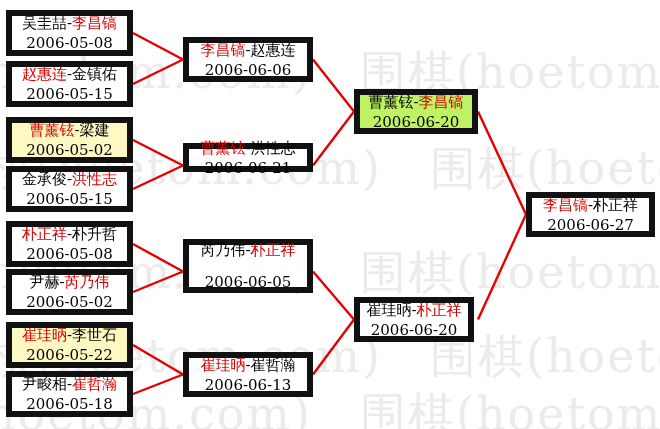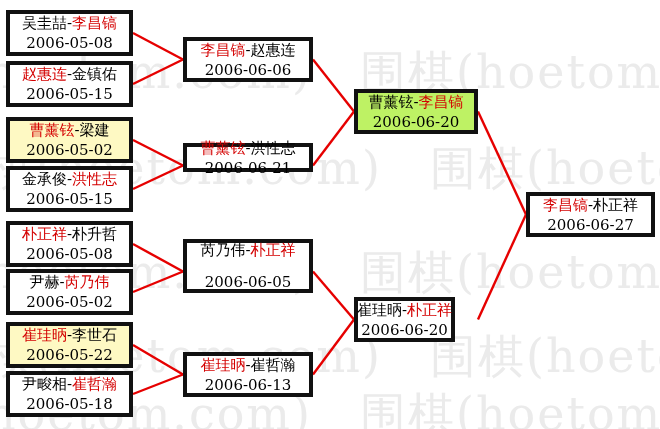--- a/index.html
+++ b/index.html
@@ -1,21 +1,21 @@
 <!DOCTYPE html>
 <html><head>
 <meta charset="utf-8">
 <style>
   html,body{margin:0;padding:0;}
   body{background:#fff;font-family:"DejaVu Serif","Liberation Serif",serif;}
   #stage{position:relative;width:660px;height:429px;overflow:hidden;background:#fff;}
   .wm-row{position:absolute;white-space:nowrap;font-size:46px;letter-spacing:2px;
           font-family:"DejaVu Serif","Liberation Serif",serif;user-select:none;z-index:0;}
   #lines{position:absolute;left:0;top:0;z-index:1;}
-  .match-box{position:absolute;box-sizing:border-box;border:4px solid #6d28d9;background:#fff;
+  .match-box{position:absolute;box-sizing:border-box;border:6px solid #6d28d9;background:#fff;
              z-index:2;display:flex;flex-direction:column;justify-content:center;
              align-items:center;text-align:left;line-height:20px;font-size:15px;color:#000;}
   .match-box .names{white-space:nowrap;}
   .match-box .date{white-space:nowrap;}
 </style>
 </head>
 <body>
 
 <div id="stage">
   <div id="watermark-layer">
@@ -87,21 +87,21 @@
         <div class="date">2006-06-05</div>
       </div>
       <div class="match-box" style="left: 183px; top: 352px; width: 130px; height: 45px; border-color: rgb(17, 17, 17); background: rgb(255, 255, 255);">
         <div class="names"><span style="color: rgb(212, 0, 0);">崔珪昞</span><span>-</span><span style="color: rgb(0, 0, 0);">崔哲瀚</span></div>
         <div class="date">2006-06-13</div>
       </div>
       <div class="match-box" style="left: 354px; top: 89px; width: 124px; height: 45px; border-color: rgb(17, 17, 17); background: #bef264;">
         <div class="names"><span style="color: rgb(0, 0, 0);">曹薰铉</span><span>-</span><span style="color: rgb(212, 0, 0);">李昌镐</span></div>
         <div class="date">2006-06-20</div>
       </div>
-      <div class="match-box" style="left: 354px; top: 297px; width: 101px; height: 45px; border-color: rgb(17, 17, 17); background: rgb(255, 255, 255);">
+      <div class="match-box" style="left: 354px; top: 297px; width: 120px; height: 45px; border-color: rgb(17, 17, 17); background: rgb(255, 255, 255);">
         <div class="names"><span style="color: rgb(0, 0, 0);">崔珪昞</span><span>-</span><span style="color: rgb(212, 0, 0);">朴正祥</span></div>
         <div class="date">2006-06-20</div>
       </div>
       <div class="match-box" style="left: 526px; top: 192px; width: 129px; height: 45px; border-color: rgb(17, 17, 17); background: rgb(255, 255, 255);">
         <div class="names"><span style="color: rgb(212, 0, 0);">李昌镐</span><span>-</span><span style="color: rgb(0, 0, 0);">朴正祥</span></div>
         <div class="date">2006-06-27</div>
       </div>
     </div>
 </div>
 

